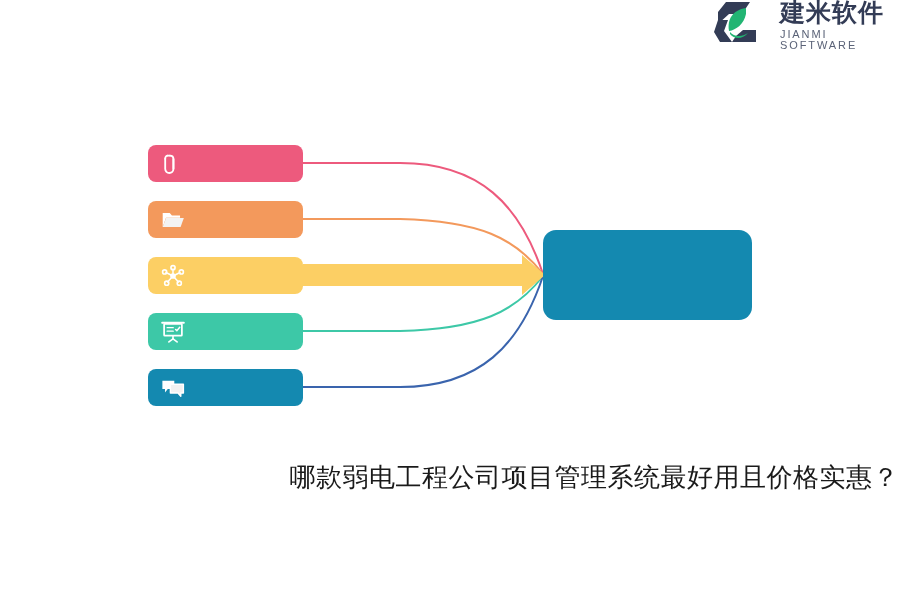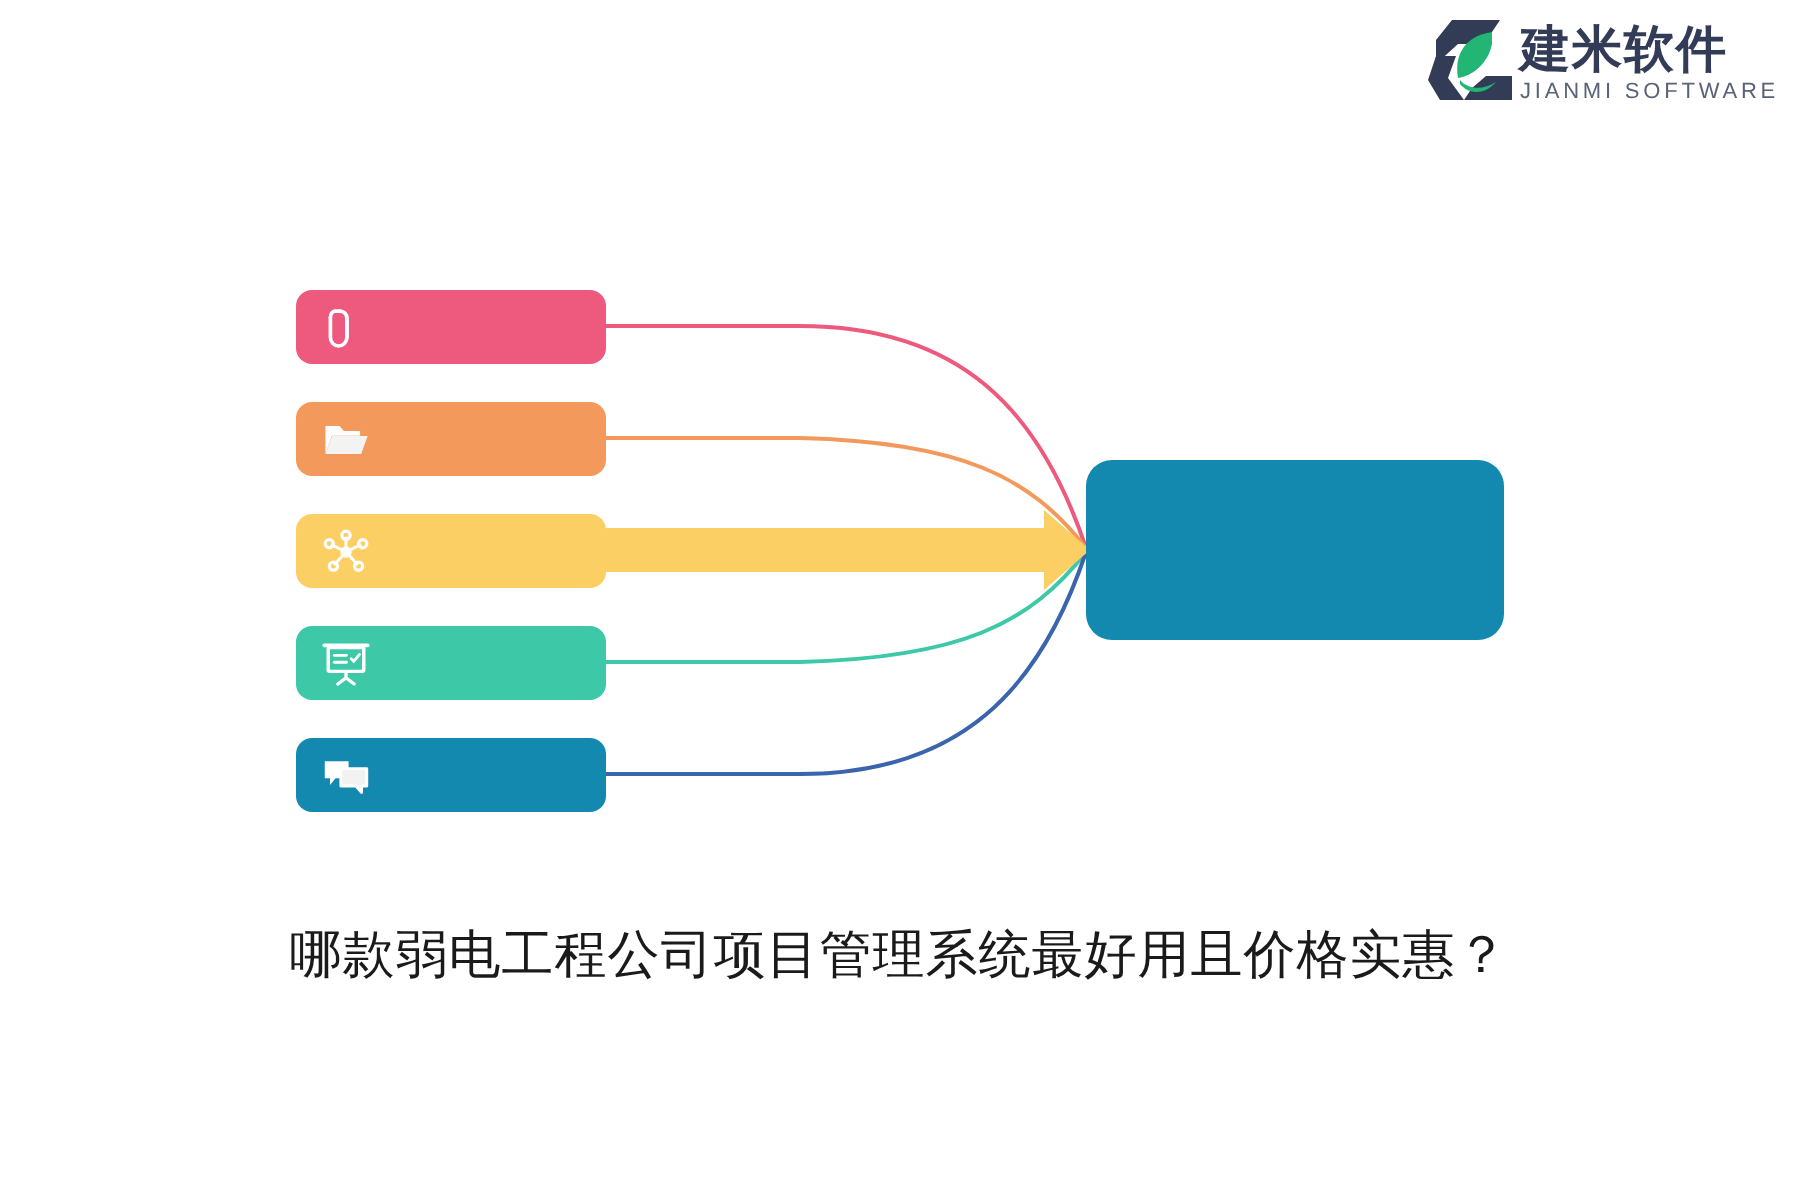--- a/index.html
+++ b/index.html
@@ -16,22 +16,22 @@
   }
 
   
   #brand {
     position: absolute;
     top: 0px;
     left: 712px;
     width: 188px;
     height: 52px;
     display: flex;
-    align-items: flex-end;
-    gap: 0;
+    align-items: flex-start;
+    gap: 20px;
   }
   #brand-mark {
     width: 48px;
     height: 44px;
     flex: 0 0 auto;
   }
   #brand-words {
     display: flex;
     flex-direction: column;
     justify-content: center;
@@ -114,21 +114,21 @@
     color: #ffffff;
     text-align: center;
   }
 
   
   #caption {
     position: absolute;
     left: 0;
     top: 460px;
     width: 899px;
-    text-align: center;
+    text-align: right;
     font-size: 26px;
     color: #1a1a1a;
     font-family: "DejaVu Sans", "Liberation Sans", sans-serif;
     letter-spacing: 0.5px;
   }
 </style>
 </head>
 <body>
 
 <div id="brand">

